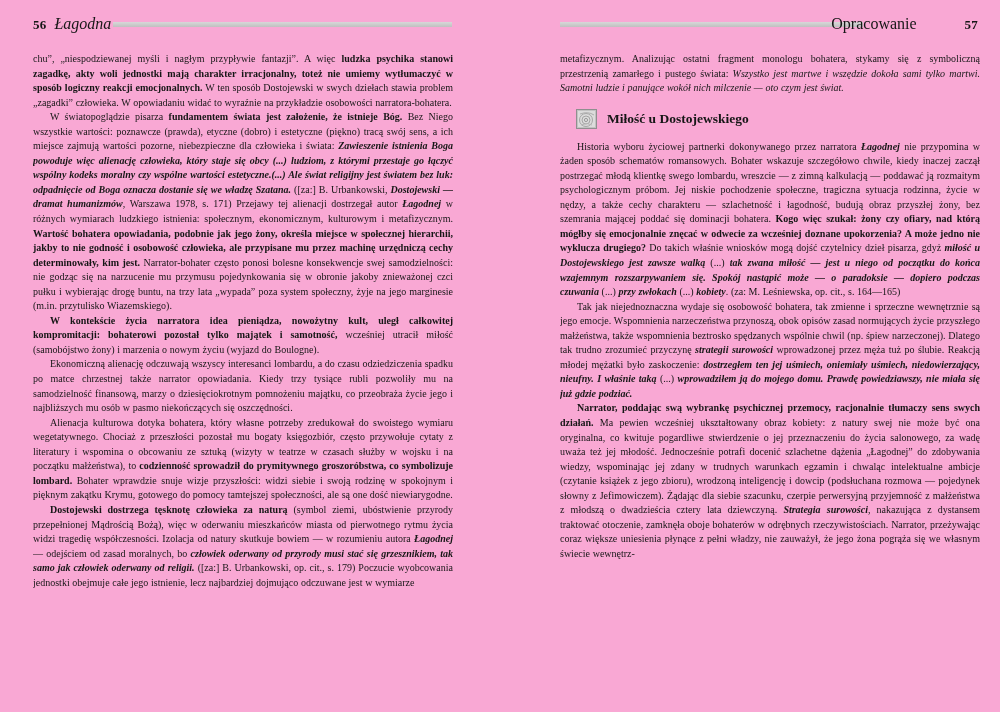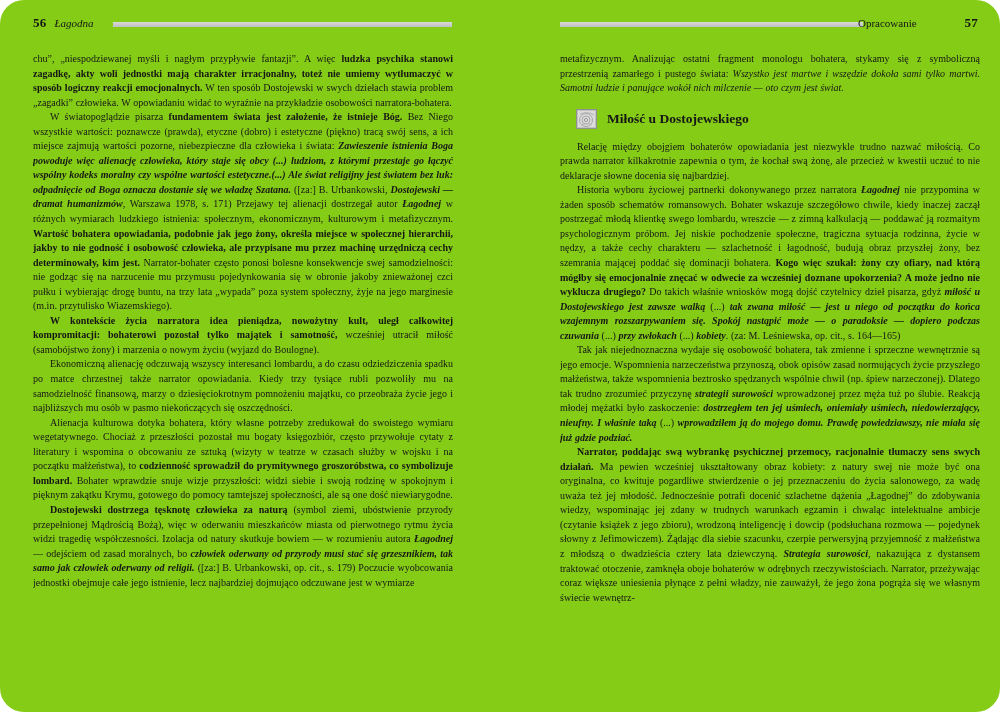--- a/index.html
+++ b/index.html
@@ -4,44 +4,43 @@
 <style>
   html, body {
     margin: 0; padding: 0;
     width: 1000px; height: 712px;
     background: #ffffff;
     overflow: hidden;
   }
   .spread {
     position: relative;
     width: 1000px; height: 712px;
-    background: #84cc16;
+    background: #f9a8d4;
     font-family: "Liberation Serif", serif;
     color: #161616;
-    border-radius: 24px;
   }
   
   .running-head {
     position: absolute;
     top: 15px;
     display: flex;
     align-items: baseline;
     gap: 8px;
     white-space: nowrap;
   }
   .running-head.left  { left: 33px; }
   .running-head.right { right: 22px; gap: 48px; }
   .page-num {
     font-weight: bold;
     font-size: 13px;
     letter-spacing: .2px;
   }
   .running-title {
     font-style: italic;
-    font-size: 11px;
+    font-size: 16px;
   }
   .running-title.roman { font-style: normal; }
   .header-rule {
     position: absolute;
     top: 22px;
     height: 5px;
     background: linear-gradient(#d8d8d8, #c0c0c0);
   }
   .header-rule.left  { left: 113px; width: 339px; }
   .header-rule.right { left: 560px; width: 303px; }
@@ -122,20 +121,19 @@
         <circle cx="10" cy="11" r="6.5" fill="none" stroke="#a5a5a5" stroke-width="1"></circle>
         <circle cx="10" cy="11" r="4" fill="none" stroke="#a5a5a5" stroke-width="1"></circle>
         <circle cx="10" cy="11" r="1.6" fill="none" stroke="#9a9a9a" stroke-width="1"></circle>
         <path d="M4 5 Q 12 2, 18 6" fill="none" stroke="#adadad" stroke-width="1"></path>
         <path d="M5 16 Q 11 13, 16 16" fill="none" stroke="#b5b5b5" stroke-width="1"></path>
       </svg>
       <span>Miłość u Dostojewskiego</span>
     </h2>
 
     <div>
-        <p class="para indent"><span>Relację między obojgiem bohaterów opowiadania jest niezwykle trudno nazwać miłością. Co prawda narrator kilkakrotnie zapewnia o tym, że kochał swą żonę, ale przecież w kwestii uczuć to nie deklaracje słowne docenia się najbardziej.</span></p>
         <p class="para indent"><span>Historia wyboru życiowej partnerki dokonywanego przez narratora </span><span class="seg-i">Łagodnej</span><span> nie przypomina w żaden sposób schematów romansowych. Bohater wskazuje szczegółowo chwile, kiedy inaczej zaczął postrzegać młodą klientkę swego lombardu, wreszcie — z zimną kalkulacją — poddawać ją rozmaitym psychologicznym próbom. Jej niskie pochodzenie społeczne, tragiczna sytuacja rodzinna, życie w nędzy, a także cechy charakteru — szlachetność i łagodność, budują obraz przyszłej żony, bez szemrania mającej poddać się dominacji bohatera. </span><span class="seg-b">Kogo więc szukał: żony czy ofiary, nad którą mógłby się emocjonalnie znęcać w odwecie za wcześniej doznane upokorzenia? A może jedno nie wyklucza drugiego?</span><span> Do takich właśnie wniosków mogą dojść czytelnicy dzieł pisarza, gdyż </span><span class="seg-i">miłość u Dostojewskiego jest zawsze walką</span><span> (...) </span><span class="seg-i">tak zwana miłość — jest u niego od początku do końca wzajemnym rozszarpywaniem się. Spokój nastąpić może — o paradoksie — dopiero podczas czuwania</span><span> (...) </span><span class="seg-i">przy zwłokach</span><span> (...) </span><span class="seg-i">kobiety</span><span>. (za: M. Leśniewska, op. cit., s. 164—165)</span></p>
         <p class="para indent"><span>Tak jak niejednoznaczna wydaje się osobowość bohatera, tak zmienne i sprzeczne wewnętrznie są jego emocje. Wspomnienia narzeczeństwa przynoszą, obok opisów zasad normujących życie przyszłego małżeństwa, także wspomnienia beztrosko spędzanych wspólnie chwil (np. śpiew narzeczonej). Dlatego tak trudno zrozumieć przyczynę </span><span class="seg-i">strategii surowości</span><span> wprowadzonej przez męża tuż po ślubie. Reakcją młodej mężatki było zaskoczenie: </span><span class="seg-i">dostrzegłem ten jej uśmiech, oniemiały uśmiech, niedowierzający, nieufny. I właśnie taką</span><span> (...) </span><span class="seg-i">wprowadziłem ją do mojego domu. Prawdę powiedziawszy, nie miała się już gdzie podziać.</span></p>
         <p class="para indent"><span class="seg-b">Narrator, poddając swą wybrankę psychicznej przemocy, racjonalnie tłumaczy sens swych działań.</span><span> Ma pewien wcześniej ukształtowany obraz kobiety: z natury swej nie może być ona oryginalna, co kwituje pogardliwe stwierdzenie o jej przeznaczeniu do życia salonowego, za wadę uważa też jej młodość. Jednocześnie potrafi docenić szlachetne dążenia „Łagodnej” do zdobywania wiedzy, wspominając jej zdany w trudnych warunkach egzamin i chwaląc intelektualne ambicje (czytanie książek z jego zbioru), wrodzoną inteligencję i dowcip (podsłuchana rozmowa — pojedynek słowny z Jefimowiczem). Żądając dla siebie szacunku, czerpie perwersyjną przyjemność z małżeństwa z młodszą o dwadzieścia cztery lata dziewczyną. </span><span class="seg-i">Strategia surowości</span><span>, nakazująca z dystansem traktować otoczenie, zamknęła oboje bohaterów w odrębnych rzeczywistościach. Narrator, przeżywając coraz większe uniesienia płynące z pełni władzy, nie zauważył, że jego żona pogrąża się we własnym świecie wewnętrz-</span></p>
       </div>
   </main>
 
 </div>
 
 </body></html>

